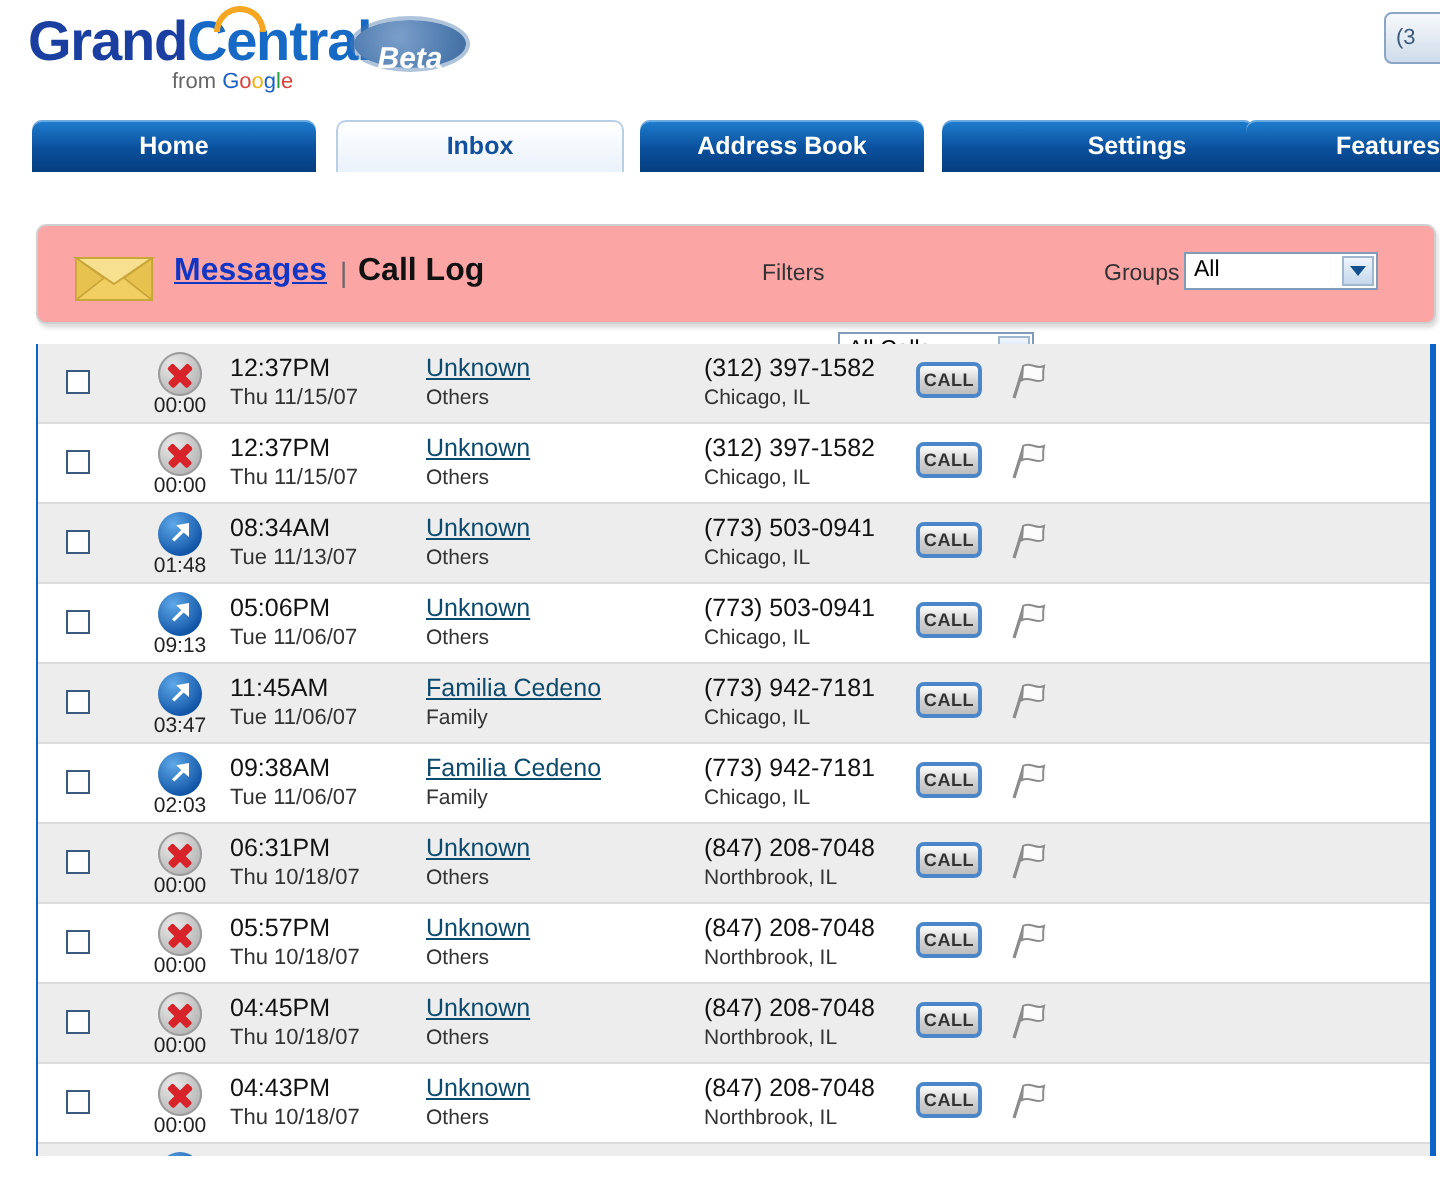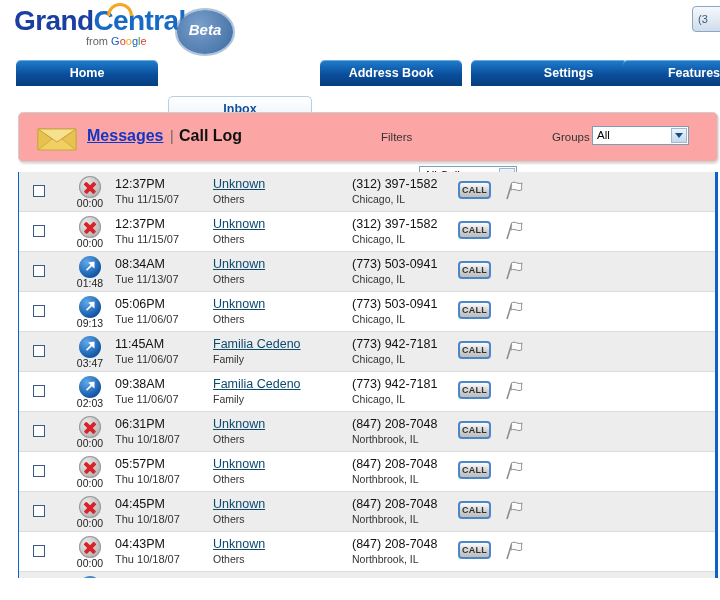--- a/index.html
+++ b/index.html
@@ -18,21 +18,21 @@
   .logo-grand { color:#1a3fa0; }
   .logo-central { color:#1769c6; }
   .logo-arc {
     position:absolute; left:93px; top:-3px; width:26px; height:13px;
     border:3px solid #f5a623; border-bottom:none;
     border-radius:13px 13px 0 0;
   }
   .logo-sub { position:absolute; left:72px; top:29px; font-size:11px; color:#666; }
   .g-b { color:#1a5fc4; } .g-r { color:#d9413a; } .g-y { color:#eeb211; } .g-g { color:#2a9a3e; }
   .beta-badge {
-    position:absolute; left:163px; top:4px; width:56px; height:44px;
+    position:absolute; left:163px; top:4px; width:56px; height:24px;
     background:radial-gradient(circle at 40% 35%, #7b9fcb, #4d7aad 70%, #3f6a9d);
     border-radius:50%;
     color:#fff; font-size:15px; font-style:italic; font-weight:bold;
     text-align:center; line-height:40px;
     box-shadow: 0 0 0 2px rgba(77,122,173,.45);
   }
 
   
   .count-btn {
     position:absolute; right:-6px; top:6px; width:34px; height:26px;
@@ -162,21 +162,21 @@
       <span>from</span>
       <span><span class="g-b">G</span><span class="g-r">o</span><span class="g-y">o</span><span class="g-b">g</span><span class="g-g">l</span><span class="g-r">e</span></span>
     </div>
     <div class="beta-badge">Beta</div>
   </div>
 
   <div class="count-btn">(3</div>
 
   <div class="tabs">
     <div class="tab" style="left:16px; width:142px;">Home</div>
-    <div class="tab active" style="left:168px; width:144px;margin-top:36px;">Inbox</div>
+    <div class="tab active" style="left:168px; width:144px;">Inbox</div>
     <div class="tab" style="left:320px; width:142px;">Address Book</div>
     <div class="tab" style="left:471px; width:156px;padding-left:39px;">Settings</div>
     <div class="tab" style="left:623px; width:142px;">Features</div>
   </div>
 
   <div class="panel">
     <svg class="env" viewBox="0 0 42 28">
       <path d="M2 5 L40 5 L40 26 L2 26 Z" fill="#f2cf63" stroke="#c9a53a" stroke-width="1"></path>
       <path d="M2 5 L21 18 L40 5 Z" fill="#f7e08f" stroke="#c9a53a" stroke-width="1"></path>
       <path d="M2 26 L16 15 L2 5 Z" fill="#e8c24f" stroke="#c9a53a" stroke-width="0.8"></path>

